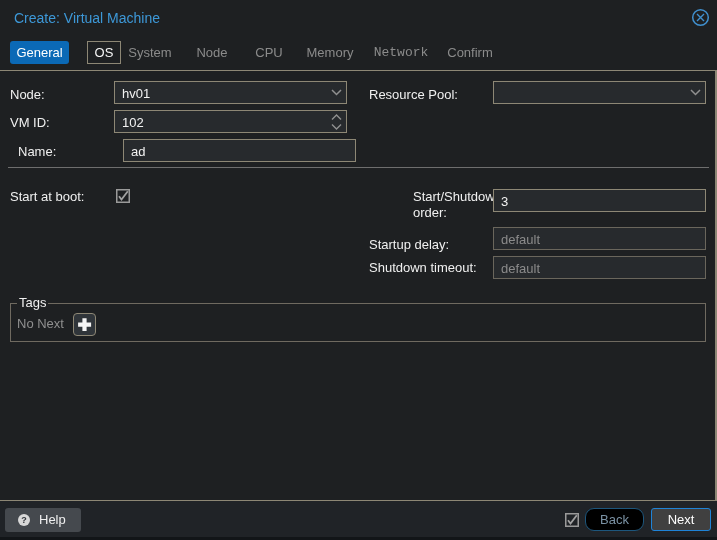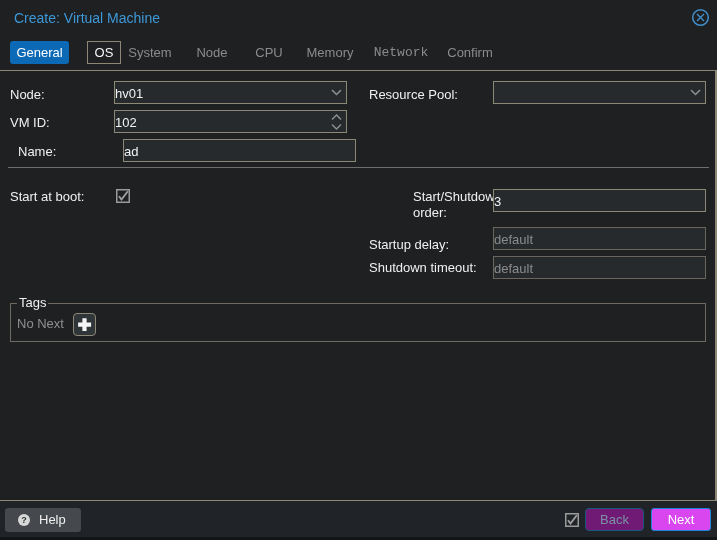--- a/index.html
+++ b/index.html
@@ -1,20 +1,20 @@
 <!DOCTYPE html>
 <html><head>
 <meta charset="utf-8">
 <style>
   * { margin:0; padding:0; box-sizing:border-box; }
   html,body { width:717px; height:540px; overflow:hidden; }
   body { font-family:"Liberation Sans", sans-serif; background:#1e2022; position:relative; }
   .abs { position:absolute; }
   .lbl { color:#f0f0f0; font-size:13px; line-height:15px; }
-  .field { background:#272a2d; border:1px solid #8d8775; color:#f2f2f2; font-size:13px; line-height:24px; }
+  .field { background:#272a2d; border:1px solid #8d8775; color:#f2f2f2; font-size:13px; line-height:24px; padding-left:7px; }
   .field.dis { border-color:#6a665c; color:#8b8b8b; }
   .tabtxt { color:#8b8b8b; font-size:13px; line-height:23px; transform:translateX(-50%); }
 </style>
 </head>
 <body>
 
   <div class="abs" style="left:14px; top:10px; color:#3d98d8; font-size:14px;">Create: Virtual Machine</div>
   <svg class="abs" style="left:691px; top:8px;" width="19" height="19" viewBox="0 0 19 19">
     <circle cx="9.5" cy="9.5" r="7.8" fill="none" stroke="#4090cf" stroke-width="1.5"></circle>
     <path d="M6 6 L13 13 M13 6 L6 13" stroke="#4090cf" stroke-width="1.4"></path>
@@ -86,14 +86,14 @@
       <circle cx="6" cy="6" r="6" fill="#d8d8d8"></circle>
       <text x="6" y="9" font-size="9" font-weight="bold" fill="#2f3338" text-anchor="middle" font-family="Liberation Sans">?</text>
     </svg>
     <div class="abs" style="left:34px; top:4px; color:#f0f0f0; font-size:13px;">Help</div>
   </div>
   <div class="abs" style="left:503px; top:513px; color:#f0f0f0; font-size:13px;margin-top:48px;">Advanced</div>
   <svg class="abs" style="left:565px; top:513px;" width="14" height="14" viewBox="0 0 14 14">
     <rect x="0.75" y="0.75" width="12.5" height="12.5" fill="none" stroke="#9a9a9a" stroke-width="1.5"></rect>
     <path d="M3 7.2 L5.5 10.5 L11.8 2.2" fill="none" stroke="#a2a2a2" stroke-width="1.8"></path>
   </svg>
-  <div class="abs" style="left:585px; top:508px; width:59px; height:23px; background:#701a75; border:1px solid #1d567c; border-radius:4px; color:#7b92a4; font-size:13px; line-height:21px; text-align:center;">Back</div>
-  <div class="abs" style="left:651px; top:508px; width:60px; height:23px; background:#d946ef; border:1px solid #1f83d7; border-radius:3px; color:#ffffff; font-size:13px; line-height:21px; text-align:center;">Next</div>
+  <div class="abs" style="left:585px; top:508px; width:59px; height:23px; background:#000000; border:1px solid #1d567c; border-radius:9px; color:#7b92a4; font-size:13px; line-height:21px; text-align:center;">Back</div>
+  <div class="abs" style="left:651px; top:508px; width:60px; height:23px; background:#404040; border:1px solid #1f83d7; border-radius:3px; color:#ffffff; font-size:13px; line-height:21px; text-align:center;">Next</div>
 
 </body></html>

